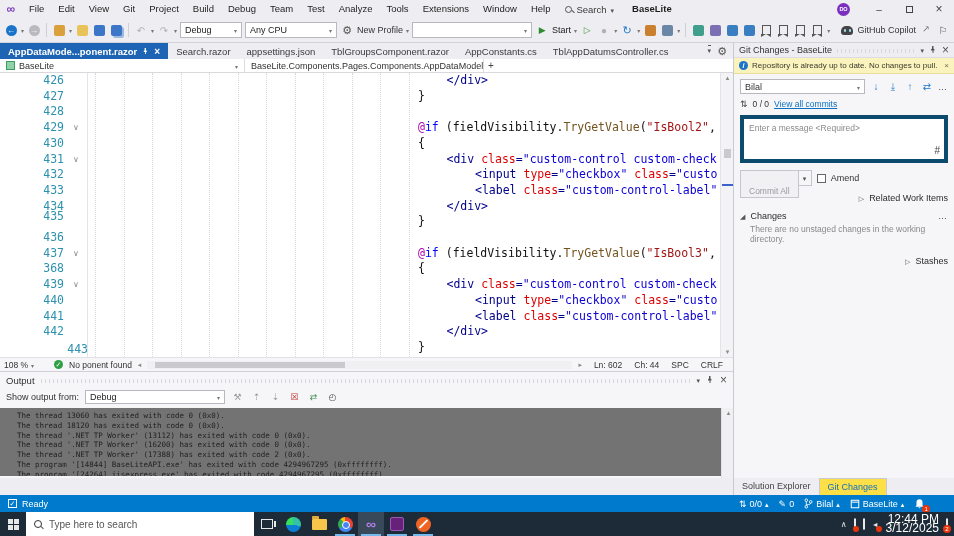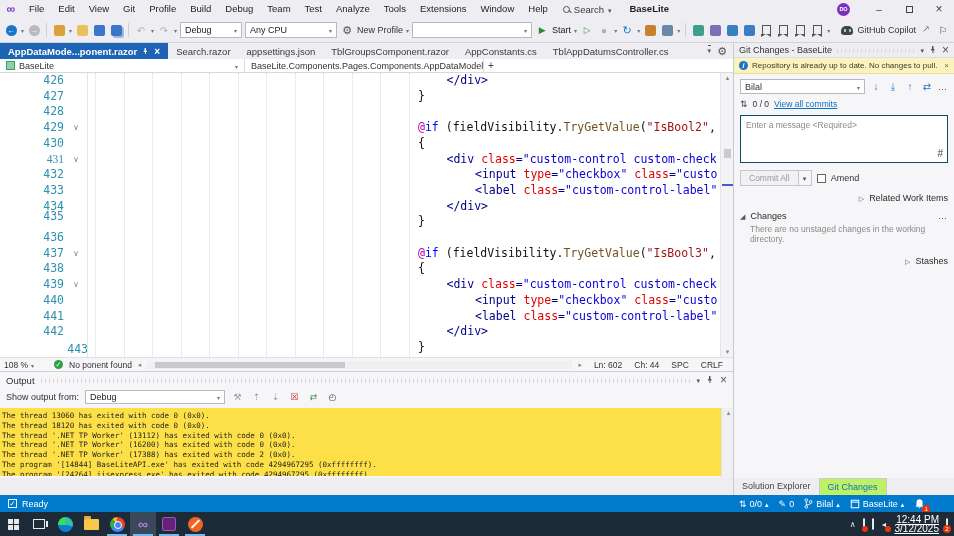--- a/index.html
+++ b/index.html
@@ -99,21 +99,21 @@
   .ebright { display:flex; gap:12px; padding:0 6px; color:#333; }
 
   
   #output { position:absolute; left:0; top:371px; width:733px; height:107px; background:#f6f6f9; border-top:1px solid #cfcfd6; }
   #outhead { height:16px; display:flex; align-items:center; font-size:9.5px; color:#333; padding:0 6px; gap:6px; }
   .dotfill { flex:1; height:4px; background:repeating-linear-gradient(90deg,#d7d7dd 0 1px,transparent 1px 4px); margin-top:2px; }
   .phicon { color:#555; font-size:9px; }
   #outtools { height:18px; display:flex; align-items:center; gap:6px; padding:0 6px; font-size:9px; color:#333; }
   .oticon { width:13px; height:13px; display:flex; align-items:center; justify-content:center; font-size:9px; color:#999; }
   .oticon.redx { color:#c43535; } .oticon.grn { color:#3e8b4e; } .oticon.clk { color:#555; }
-  #outtext { position:absolute; left:0; top:36px; right:12px; bottom:2px; background:#fde047; padding:3px 0 0 2px; overflow:hidden; }
+  #outtext { position:absolute; left:0; top:36px; right:12px; bottom:2px; background:#737373; padding:3px 0 0 17px; overflow:hidden; }
   .oline { font-family:"DejaVu Sans Mono",monospace; font-size:7.5px; line-height:9.8px; color:#222; white-space:pre; }
   #outscroll { position:absolute; right:0; top:36px; width:12px; bottom:0; background:#f0f0f3; border-left:1px solid #e0e0e5; }
 
   
   #gitpanel { position:absolute; left:733px; top:43px; width:221px; height:435px; background:#f6f6f9; border-left:1px solid #c9c9d0; font-size:9px; color:#333; }
   #githead { height:15px; display:flex; align-items:center; padding:0 5px; gap:5px; background:#eeeef2; border-bottom:1px solid #dcdce2; }
   .yellowbar { margin:0; height:16px; background:#fbf3bd; border-bottom:1px solid #e8dd9a; display:flex; align-items:center; gap:4px; padding:0 5px; font-size:8px; color:#3a3a2c; }
   .infodot { width:9px; height:9px; border-radius:50%; background:#1c74c9; color:#fff; font-size:7px; font-style:italic; font-weight:bold; text-align:center; line-height:9px; flex:none; }
   .infodot::before { content:'i'; }
   .ybclose { margin-left:auto; color:#6b6b52; }
@@ -123,39 +123,39 @@
   #branchsel { flex:1; height:15px; background:#fff; border:1px solid #b8b8c0; display:flex; align-items:center; padding:0 4px; font-size:9px; }
   #branchsel .tdd { margin-left:auto; }
   .garr { color:#1c74c9; font-size:10px; width:12px; text-align:center; }
   .garr.fetch::before { content:'\2193'; } .garr.pull::before { content:'\2913'; }
   .garr.push::before { content:'\2191'; } .garr.sync::before { content:'\21C4'; }
   .gdots { color:#444; letter-spacing:1px; }
   .gdots::before { content:'\2026'; }
   #commitsrow { height:14px; margin-top:2px; font-size:8.5px; }
   .updown::before { content:'\21C5'; color:#444; font-size:9px; }
   .linkblue { color:#0e70c0; text-decoration:underline; }
-  #msgbox { margin:4px 6px 0 6px; height:48px; background:#fff; border:1px solid #0c4a6e; position:relative; padding:4px 5px; }
+  #msgbox { margin:4px 6px 0 6px; height:48px; background:#fff; border:4px solid #0c4a6e; position:relative; padding:4px 5px; }
   #msgbox .ph { color:#8a8a8a; font-size:8.5px; }
   .hashbtn { position:absolute; right:4px; bottom:3px; color:#444; font-size:10px; }
   .hashbtn::before { content:'#'; }
   #commitrow { margin-top:6px; height:18px; }
   #commitbtn { display:flex; height:16px; }
-  #commitbtn .cmain { border:1px solid #c6c6cc; background:#f1f1f4; color:#9a9aa0; padding:0 8px; line-height:14px; font-size:8.5px; }
+  #commitbtn .cmain { border:1px solid #c6c6cc; background:#f1f1f4; color:#9a9aa0; padding:13px 8px; line-height:14px; font-size:8.5px; }
   #commitbtn .cdd { border:1px solid #c6c6cc; border-left:none; width:13px; text-align:center; color:#9a9aa0; line-height:14px; }
   .checkbox { width:9px; height:9px; border:1px solid #666; background:#fff; display:inline-block; }
   .section { display:flex; align-items:center; gap:5px; padding:0 6px; height:14px; margin-top:4px; font-size:9px; color:#2b2b2b;justify-content:flex-end; }
   .twisty-c::before { content:'\25B7'; font-size:7px; color:#555; }
   .twisty-o::before { content:'\25E2'; font-size:7px; color:#555; transform:rotate(90deg); }
   .sec-dots { margin-left:auto; }
   .secnote { padding:1px 6px 0 16px; color:#8a8a8a; font-size:8.5px; }
 
   
   #paneltabs { position:absolute; left:733px; top:478px; width:221px; height:17px; background:#eeeef2; border-left:1px solid #c9c9d0; display:flex; font-size:9px; }
   .ptab { padding:0 8px; line-height:16px; color:#444; }
-  .ptab.active { background:#bef264; color:#0e70c0; border:1px solid #c9c9d0; border-bottom:none; }
+  .ptab.active { background:#fde047; color:#0e70c0; border:1px solid #c9c9d0; border-bottom:none; }
 
   
   #statusbar { position:absolute; left:0; top:495px; width:954px; height:17px; background:#007acc; color:#fff; display:flex; align-items:center; font-size:9px; }
   .ready { display:flex; align-items:center; gap:5px; padding:0 8px; }
   .readyicon { width:9px; height:9px; border:1px solid #fff; font-size:7px; line-height:8px; text-align:center; }
   .readyicon::before { content:'\2713'; }
   #sbright { position:absolute; left:735px; top:0; height:17px; display:flex; align-items:center; gap:10px; padding-left:4px; }
   .sbitem { display:flex; align-items:center; gap:3px; }
   .sb-ud::before { content:'\21C5'; font-size:9px; }
   .sb-up::before { content:'\25B4'; font-size:7px; }
@@ -183,37 +183,37 @@
   .icvs::before { content:'\221E'; }
   .icpurple { width:14px; height:14px; background:#68217a; border-radius:2px; border:1px solid #9b59b6; }
   .icorange { width:15px; height:15px; border-radius:50%; background:#f06423; position:relative; }
   .icorange::after { content:''; position:absolute; left:2px; top:6.5px; width:11px; height:2px; background:#fff; transform:rotate(-45deg); }
   #tray { margin-left:auto; display:flex; align-items:center; gap:7px; padding-right:6px; }
   .trayicon { position:relative; color:#e8e8e8; font-size:9px; }
   .tray-chev::before { content:'\2227'; font-size:8px; }
   .tscreen { width:12px; height:9px; border:1.2px solid #e8e8e8; border-radius:1px; position:relative; }
   .reddot { position:absolute; right:-3px; bottom:-3px; width:6px; height:6px; background:#e8340c; border-radius:50%; }
   .tspk::before { content:'\25C4'; font-size:7px; }
-  .tclock { text-align:right; font-size:10px; line-height:9.5px; color:#fff;text-decoration:underline; }
+  .tclock { text-align:right; font-size:12px; line-height:9.5px; color:#fff; }
   .tnote { width:13px; height:11px; border:1.2px solid #e8e8e8; border-radius:1px; position:relative; }
   .tnote .badge { right:-4px; bottom:-4px; }
 </style>
 </head>
 <body>
 
 <div id="app">
 
   <div id="titlebar">
     <span class="vslogo"></span>
     <div id="menu-items">
         <span class="menu-item">File</span>
         <span class="menu-item">Edit</span>
         <span class="menu-item">View</span>
         <span class="menu-item">Git</span>
-        <span class="menu-item">Profile</span>
+        <span class="menu-item">Project</span>
         <span class="menu-item">Build</span>
         <span class="menu-item">Debug</span>
         <span class="menu-item">Team</span>
         <span class="menu-item">Test</span>
         <span class="menu-item">Analyze</span>
         <span class="menu-item">Tools</span>
         <span class="menu-item">Extensions</span>
         <span class="menu-item">Window</span>
         <span class="menu-item">Help</span>
       </div>
@@ -367,30 +367,30 @@
   </div>
 
   <div id="code">
     <div id="gutter">
         <div class="lnum" style="top: 0px;">426</div>
         <div class="lnum" style="top: 15.7px;">427</div>
         <div class="lnum" style="top: 31.4px;">428</div>
         <div class="lnum" style="top: 47.1px;">429</div>
         <div class="chev" style="top: 47.1px;"></div>
         <div class="lnum" style="top: 62.8px;">430</div>
-        <div class="lnum" style="top: 78.5px; font-family: Liberation Serif, serif;">431</div>
+        <div class="lnum" style="top: 78.5px;">431</div>
         <div class="chev" style="top: 78.5px;"></div>
         <div class="lnum" style="top: 94.2px;">432</div>
         <div class="lnum" style="top: 109.9px;">433</div>
         <div class="lnum" style="top: 125.6px;">434</div>
         <div class="lnum" style="top: 136px;">435</div>
         <div class="lnum" style="top: 157px;">436</div>
         <div class="lnum" style="top: 172.7px;">437</div>
         <div class="chev" style="top: 172.7px;"></div>
-        <div class="lnum" style="top: 188.4px;">438</div>
+        <div class="lnum" style="top: 188.4px;">368</div>
         <div class="lnum" style="top: 204.1px;">439</div>
         <div class="chev" style="top: 204.1px;"></div>
         <div class="lnum" style="top: 219.8px;">440</div>
         <div class="lnum" style="top: 235.5px;">441</div>
         <div class="lnum" style="top: 251.2px;">442</div>
         <div class="lnum" style="top: 269px; margin-left: 24px;">443</div>
       </div>
     <div id="lines">
         <div class="iguide" style="left: 6px;"></div>
         <div class="iguide" style="left: 34.5px;"></div>
@@ -596,20 +596,24 @@
 
   <div id="taskbar">
     <div class="tbslot">
         <span class="winlogo">
           <span></span>
           <span></span>
           <span></span>
           <span></span>
         </span>
       </div>
+    <div id="tbsearch">
+      <span class="mag"></span>
+      <span>Type here to search</span>
+    </div>
     <div class="tbslot">
         <span class="taskview"></span>
       </div>
     <div class="tbslot">
         <span class="icedge"></span>
       </div>
     <div class="tbslot">
         <span class="icfolder"></span>
       </div>
     <div class="tbslot">

